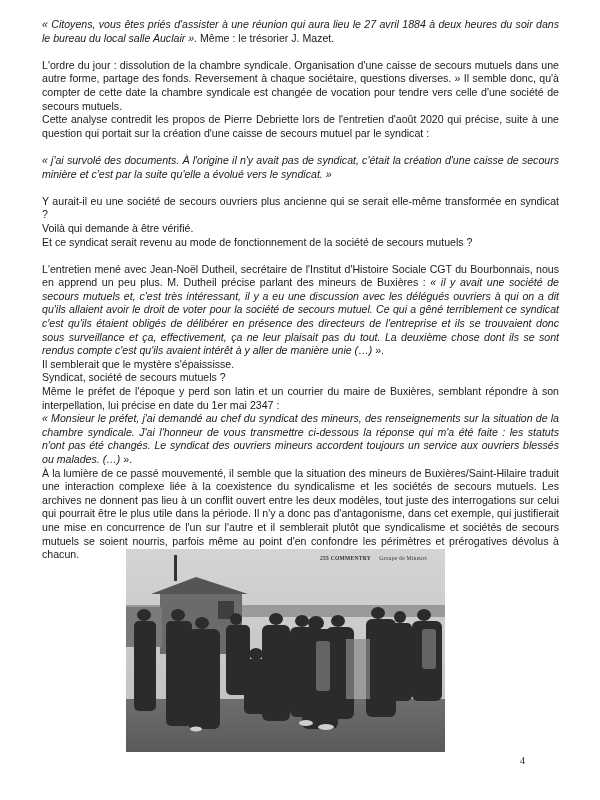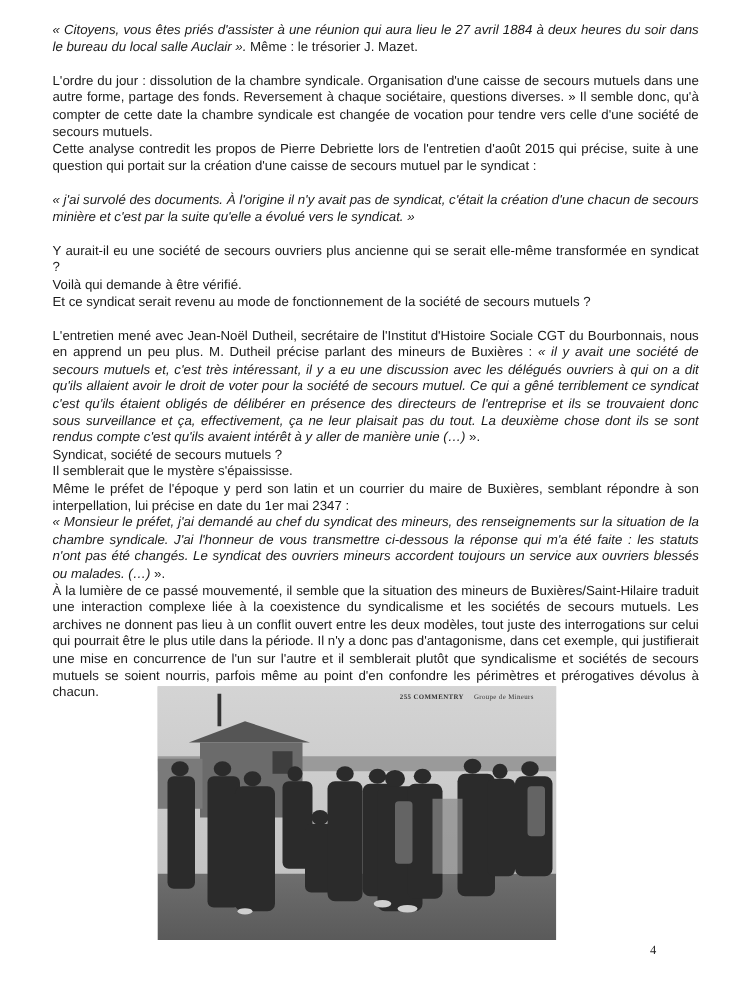--- a/index.html
+++ b/index.html
@@ -21,31 +21,31 @@
                  font-size: 10px; color: #222; }
 </style>
 </head>
 <body>
 
 <div class="page">
   <div class="text-block" id="text-block" style="top:18px;">
       <p><em>« Citoyens, vous êtes priés d'assister à une réunion qui aura lieu le 27 avril 1884 à deux heures du soir dans le bureau du local salle Auclair ».</em><span> Même : le trésorier J. Mazet.</span></p>
       <div class="gap"></div>
       <p><span>L'ordre du jour : dissolution de la chambre syndicale. Organisation d'une caisse de secours mutuels dans une autre forme, partage des fonds. Reversement à chaque sociétaire, questions diverses. » Il semble donc, qu'à compter de cette date la chambre syndicale est changée de vocation pour tendre vers celle d'une société de secours mutuels.</span></p>
-      <p><span>Cette analyse contredit les propos de Pierre Debriette lors de l'entretien d'août 2015 qui précise, suite à une question qui portait sur la création d'une caisse de secours mutuel par le syndicat :</span></p>
+      <p><span>Cette analyse contredit les propos de Pierre Debriette lors de l'entretien d'août 2020 qui précise, suite à une question qui portait sur la création d'une caisse de secours mutuel par le syndicat :</span></p>
       <div class="gap"></div>
-      <p><em>« j'ai survolé des documents. À l'origine il n'y avait pas de syndicat, c'était la création d'une chacun de secours minière et c'est par la suite qu'elle a évolué vers le syndicat. »</em></p>
+      <p><em>« j'ai survolé des documents. À l'origine il n'y avait pas de syndicat, c'était la création d'une caisse de secours minière et c'est par la suite qu'elle a évolué vers le syndicat. »</em></p>
       <div class="gap"></div>
       <p><span>Y aurait-il eu une société de secours ouvriers plus ancienne qui se serait elle-même transformée en syndicat ?</span></p>
       <p><span>Voilà qui demande à être vérifié.</span></p>
       <p><span>Et ce syndicat serait revenu au mode de fonctionnement de la société de secours mutuels ?</span></p>
       <div class="gap"></div>
       <p><span>L'entretien mené avec Jean-Noël Dutheil, secrétaire de l'Institut d'Histoire Sociale CGT du Bourbonnais, nous en apprend un peu plus. M. Dutheil précise parlant des mineurs de Buxières : </span><em>« il y avait une société de secours mutuels et, c'est très intéressant, il y a eu une discussion avec les délégués ouvriers à qui on a dit qu'ils allaient avoir le droit de voter pour la société de secours mutuel. Ce qui a gêné terriblement ce syndicat c'est qu'ils étaient obligés de délibérer en présence des directeurs de l'entreprise et ils se trouvaient donc sous surveillance et ça, effectivement, ça ne leur plaisait pas du tout. La deuxième chose dont ils se sont rendus compte c'est qu'ils avaient intérêt à y aller de manière unie (…)</em><span> ».</span></p>
+      <p><span>Il semblerait que le mystère s'épaississe.</span></p>
       <p><span>Syndicat, société de secours mutuels ?</span></p>
-      <p><span>Il semblerait que le mystère s'épaississe.</span></p>
       <p><span>Même le préfet de l'époque y perd son latin et un courrier du maire de Buxières, semblant répondre à son interpellation, lui précise en date du 1er mai 2347 :</span></p>
       <p><em>« Monsieur le préfet, j'ai demandé au chef du syndicat des mineurs, des renseignements sur la situation de la chambre syndicale. J'ai l'honneur de vous transmettre ci-dessous la réponse qui m'a été faite : les statuts n'ont pas été changés. Le syndicat des ouvriers mineurs accordent toujours un service aux ouvriers blessés ou malades. (…)</em><span> ».</span></p>
       <p><span>À la lumière de ce passé mouvementé, il semble que la situation des mineurs de Buxières/Saint-Hilaire traduit une interaction complexe liée à la coexistence du syndicalisme et les sociétés de secours mutuels. Les archives ne donnent pas lieu à un conflit ouvert entre les deux modèles, tout juste des interrogations sur celui qui pourrait être le plus utile dans la période. Il n'y a donc pas d'antagonisme, dans cet exemple, qui justifierait une mise en concurrence de l'un sur l'autre et il semblerait plutôt que syndicalisme et sociétés de secours mutuels se soient nourris, parfois même au point d'en confondre les périmètres et prérogatives dévolus à chacun.</span></p>
     </div>
 
   <div class="photo">
     <svg width="319" height="203" viewBox="0 0 319 203">
       <defs>
         <linearGradient id="sky" x1="0" y1="0" x2="0" y2="1">
           <stop offset="0" stop-color="#d4d4d4"></stop>

